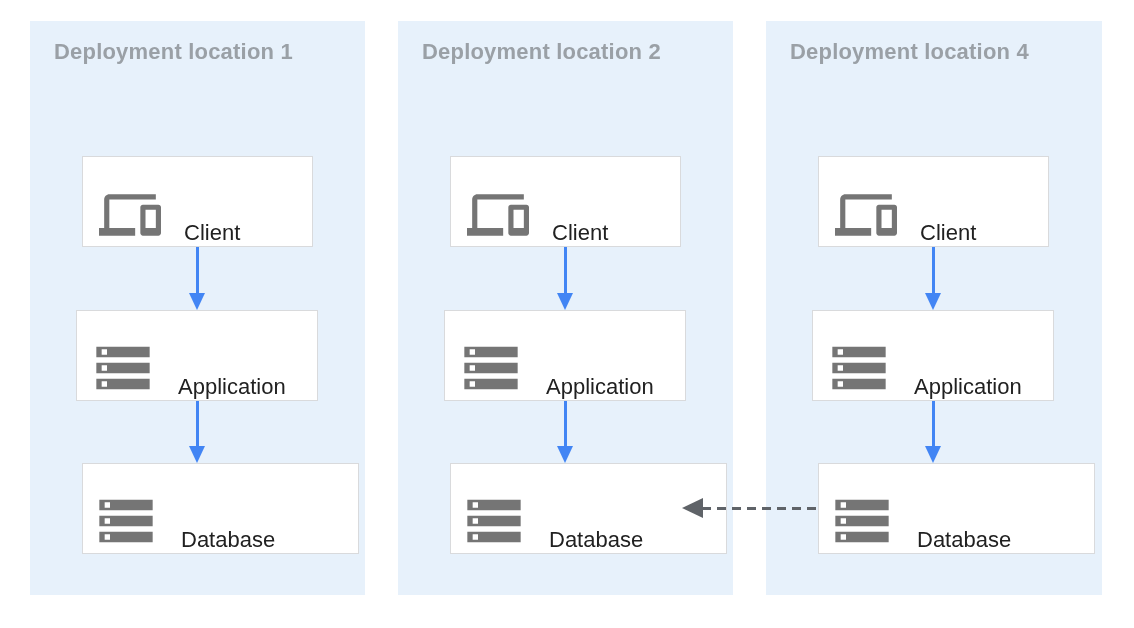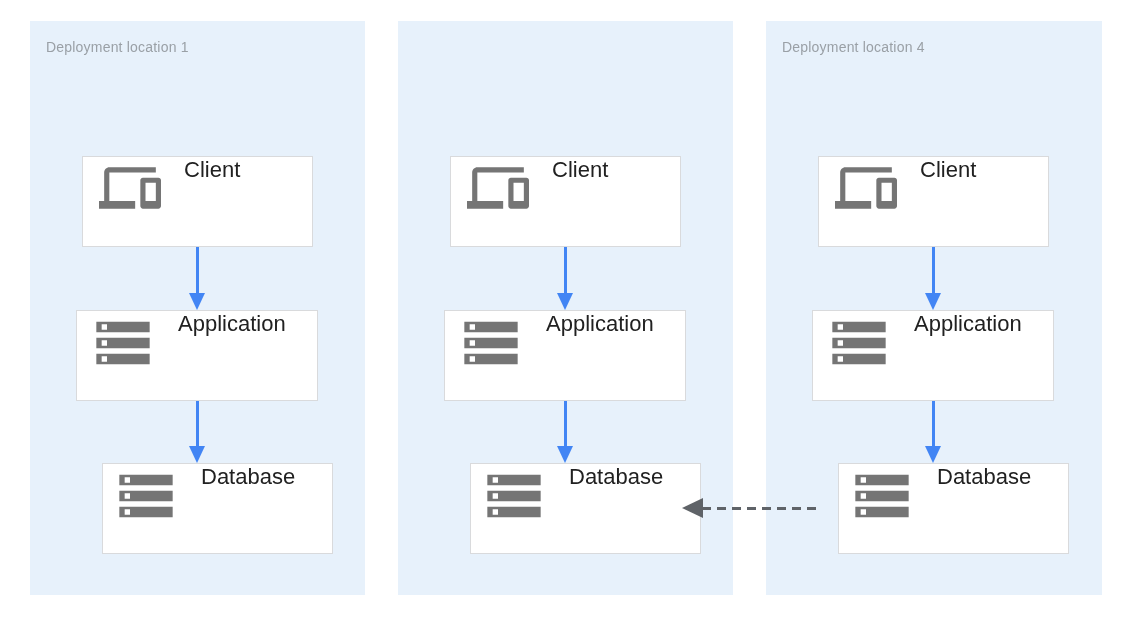--- a/index.html
+++ b/index.html
@@ -9,33 +9,33 @@
     background:#ffffff;
     font-family:"Liberation Sans","DejaVu Sans",sans-serif;
     overflow:hidden;
   }
   .panel{
     position:absolute;top:21px;width:335px;height:574px;
     background:var(--panel-background,#e7f1fb);
   }
   .p1{left:30px;} .p2{left:398px;} .p3{left:766px;width:336px;}
   .panel-title{
-    position:absolute;left:16px;top:18px;margin:0;
-    font-size:14px;font-weight:400;letter-spacing:.2px;
+    position:absolute;left:24px;top:18px;margin:0;
+    font-size:22px;font-weight:700;letter-spacing:.2px;
     color:var(--panel-title,#9aa0a6);
   }
   .node{
     position:absolute;box-sizing:border-box;height:91px;
-    display:flex;align-items:flex-start;column-gap:23px;
+    display:flex;align-items:flex-end;column-gap:23px;
     background:var(--node-background,#ffffff);
     border:1px solid var(--node-border,#d9dadc);
   }
   .node-client{left:52px;top:135px;width:231px;padding-left:16px;}
   .node-application{left:46px;top:289px;width:242px;padding-left:14px;}
-  .node-database{left:52px;top:442px;width:231px;padding-left:11px;margin-left:20px;}
+  .node-database{left:52px;top:442px;width:277px;padding-left:11px;}
   .node-label{
     font-size:22px;color:var(--node-label,#212121);white-space:nowrap;
   }
   .icon{fill:var(--icon-gray,#757575);flex:0 0 auto;}
   .icon.devices{width:62px;height:62px;}
   .icon.storage{width:64px;height:64px;}
   
   .varrow{position:absolute;left:159px;width:16px;height:63px;}
   .a1{top:226px;} .a2{top:380px;height:62px;}
   .varrow .shaft{
@@ -99,20 +99,21 @@
     </div>
     <div class="node node-database">
       <svg class="icon storage">
           <use href="#icon-storage"></use>
         </svg>
       <span class="node-label">Database</span>
     </div>
   </section>
 
   <section class="panel p2">
+    <h2 class="panel-title">Deployment location 2</h2>
     <div class="node node-client">
       <svg class="icon devices">
           <use href="#icon-devices"></use>
         </svg>
       <span class="node-label">Client</span>
     </div>
     <div class="varrow a1">
       <span class="shaft"></span>
       <span class="head"></span>
     </div>

